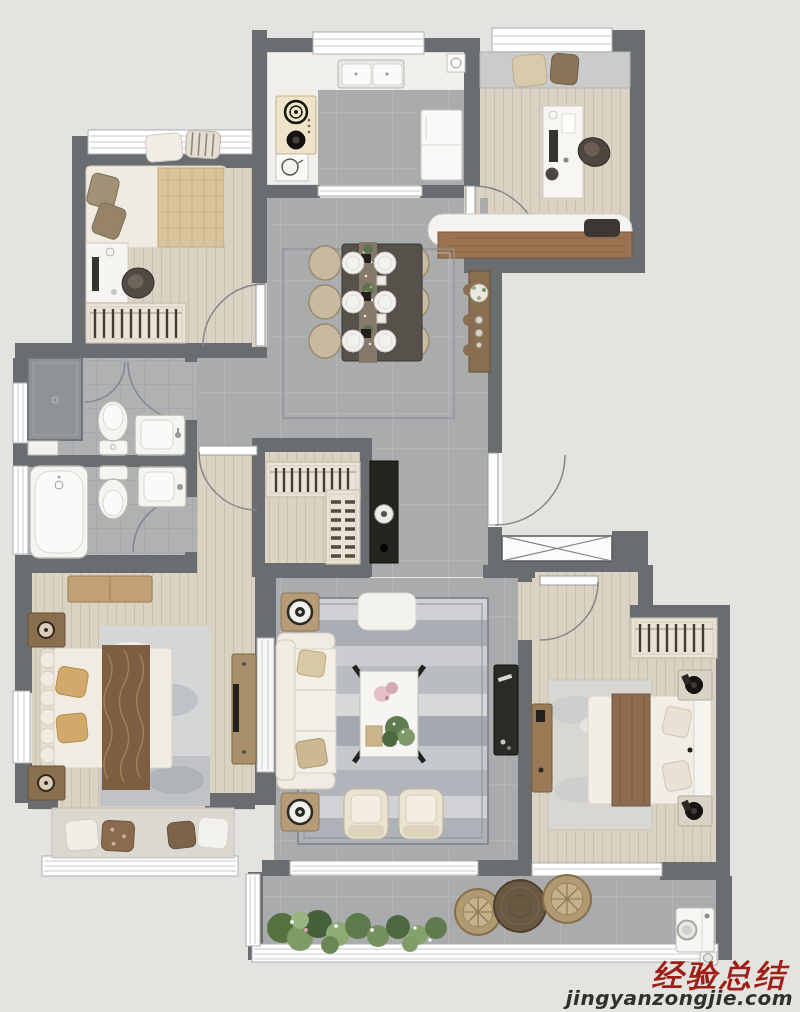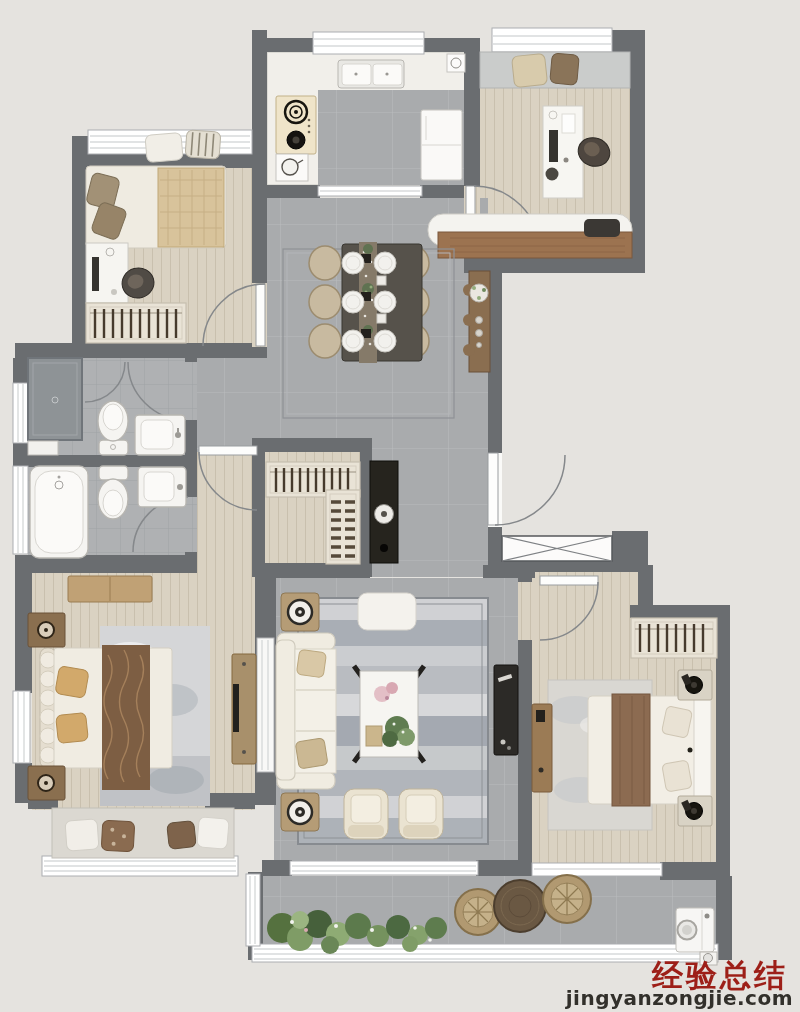--- a/index.html
+++ b/index.html
@@ -1,16 +1,16 @@
 <!DOCTYPE html>
 <html style="--background: #E5E3DF; --wall: #6A6D70; --wood: #DAD2C2; --tile: #A9ABAD; --bath-tile: #AFB1B3; --marble: #F1EFEA; --fixture: #F5F4F1; --sofa: #F0ECE1; --table-dark: #56524B; --chair: #C8BAA0; --wood-furn: #9A7A56; --cabinet-dark: #26241E; --plant: #5F7C50; --wicker: #B19971; --accent-brown: #7D5E43; --rug: #C0C3C6; --wm-red: #9D1F18; --wm-dark: #32302B;"><head>
 <meta charset="utf-8">
 <style>
   html,body{margin:0;padding:0;background:#d9d7d3;font-family:"Liberation Sans",sans-serif;}
-  .stage{width:800px;height:1012px;margin:0 auto;position:relative;background:var(--background,#E5E3DF);}
+  .stage{width:800px;height:1012px;margin:0 auto;position:relative;background:var(--background,#E5E3DF);font-style:italic;}
   svg{display:block}
   .bgfill{fill:var(--background,#E5E3DF)}
   .wall{fill:var(--wall,#6A6D70)}
   .pf-wood{fill:var(--wood,#DAD2C2)} .pl-wood{stroke:#C9C0AE;stroke-width:1}
   .pf-tile{fill:var(--tile,#A9ABAD)} .pl-tile{stroke:#B9BBBD;stroke-width:1.2;fill:none}
   .pf-btile{fill:var(--bath-tile,#AFB1B3)} .pl-btile{stroke:#A0A3A6;stroke-width:1;fill:none}
   .marble{fill:var(--marble,#F1EFEA);stroke:#CFCDC6;stroke-width:1.2}
   .fix{fill:var(--fixture,#F5F4F1);stroke:#B7B5B0;stroke-width:1.3}
   .fix-in{fill:#FBFAF8;stroke:#D8D6D1;stroke-width:1}
   .win{fill:#FFFFFF;stroke:#ACAEB1;stroke-width:1}

